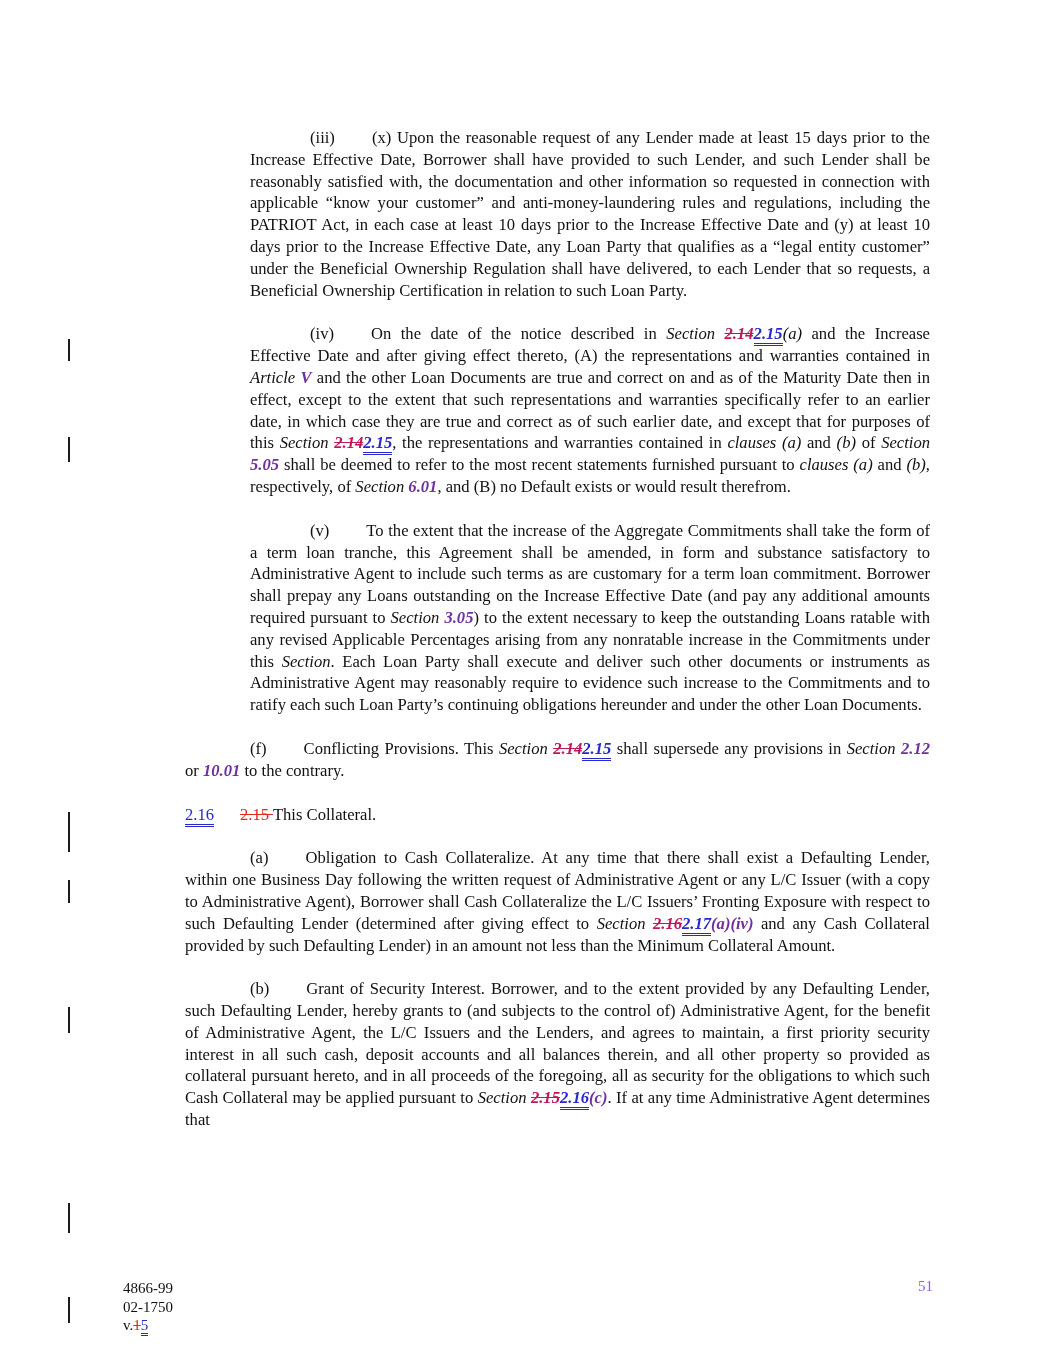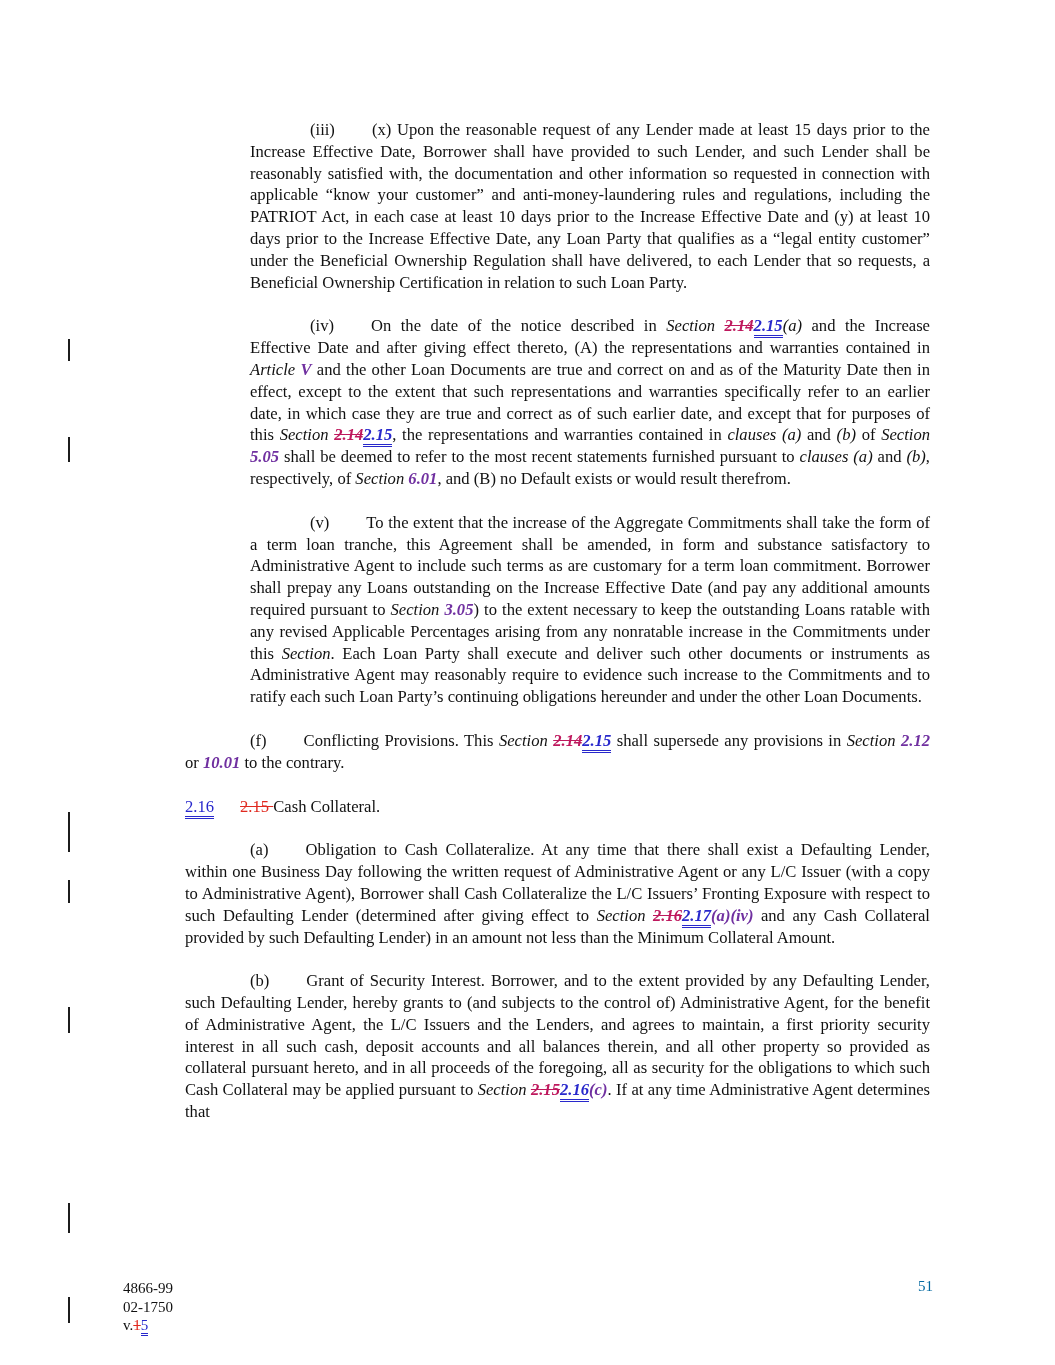--- a/index.html
+++ b/index.html
@@ -8,21 +8,21 @@
     width: 1055px;
     height: 1365px;
     margin: 0 auto;
     background: #ffffff;
     font-family: "Liberation Serif", "DejaVu Serif", serif;
     color: #111111;
     overflow: hidden;
   }
   .doc-body {
     position: absolute;
-    top: 119px;
+    top: 127px;
     left: 0;
     width: 1055px;
   }
   p.para {
     margin: 0 0 22px 0;
     font-size: 16.6px;
     line-height: 21.8px;
     text-align: justify;
     text-justify: inter-word;
   }
@@ -55,35 +55,35 @@
     top: 1279px;
     font-size: 15px;
     line-height: 18.6px;
     color: #111111;
   }
   .page-number {
     position: absolute;
     left: 918px;
     top: 1278px;
     font-size: 15px;
-    color: #0369a1;
+    color: #8b5cf6;
   }
 </style>
 </head>
 <body>
 
 <div class="page">
 
   <div class="doc-body">
 
   <p class="para layout-indent"><span class="r-t">(iii)</span><span class="r-tab"></span><span class="r-t">(x) Upon the reasonable request of any Lender made at least 15 days prior to the Increase Effective Date, Borrower shall have provided to such Lender, and such Lender shall be reasonably satisfied with, the documentation and other information so requested in connection with applicable “know your customer” and anti-money-laundering rules and regulations, including the PATRIOT Act, in each case at least 10 days prior to the Increase Effective Date and (y) at least 10 days prior to the Increase Effective Date, any Loan Party that qualifies as a “legal entity customer” under the Beneficial Ownership Regulation shall have delivered, to each Lender that so requests, a Beneficial Ownership Certification in relation to such Loan Party.</span></p>
       <p class="para layout-indent"><span class="r-t">(iv)</span><span class="r-tab"></span><span class="r-t">On the date of the notice described in </span><span class="r-bi">Section </span><span class="r-del">2.14</span><span class="r-ins">2.15</span><span class="r-bi">(a)</span><span class="r-t"> and the Increase Effective Date and after giving effect thereto, (A) the representations and warranties contained in </span><span class="r-bi">Article </span><span class="r-ref">V</span><span class="r-t"> and the other Loan Documents are true and correct on and as of the Maturity Date then in effect, except to the extent that such representations and warranties specifically refer to an earlier date, in which case they are true and correct as of such earlier date, and except that for purposes of this </span><span class="r-bi">Section </span><span class="r-del">2.14</span><span class="r-ins">2.15</span><span class="r-t">, the representations and warranties contained in </span><span class="r-bi">clauses (a)</span><span class="r-t"> and </span><span class="r-bi">(b)</span><span class="r-t"> of </span><span class="r-bi">Section </span><span class="r-ref">5.05</span><span class="r-t"> shall be deemed to refer to the most recent statements furnished pursuant to </span><span class="r-bi">clauses (a)</span><span class="r-t"> and </span><span class="r-bi">(b)</span><span class="r-t">, respectively, of </span><span class="r-bi">Section </span><span class="r-ref">6.01</span><span class="r-t">, and (B) no Default exists or would result therefrom.</span></p>
       <p class="para layout-indent"><span class="r-t">(v)</span><span class="r-tab"></span><span class="r-t">To the extent that the increase of the Aggregate Commitments shall take the form of a term loan tranche, this Agreement shall be amended, in form and substance satisfactory to Administrative Agent to include such terms as are customary for a term loan commitment. Borrower shall prepay any Loans outstanding on the Increase Effective Date (and pay any additional amounts required pursuant to </span><span class="r-bi">Section </span><span class="r-ref">3.05</span><span class="r-t">) to the extent necessary to keep the outstanding Loans ratable with any revised Applicable Percentages arising from any nonratable increase in the Commitments under this </span><span class="r-bi">Section</span><span class="r-t">. Each Loan Party shall execute and deliver such other documents or instruments as Administrative Agent may reasonably require to evidence such increase to the Commitments and to ratify each such Loan Party’s continuing obligations hereunder and under the other Loan Documents.</span></p>
       <p class="para layout-flush"><span class="r-t">(f)</span><span class="r-tab"></span><span class="r-b">Conflicting Provisions</span><span class="r-t">. This </span><span class="r-bi">Section </span><span class="r-del">2.14</span><span class="r-ins">2.15</span><span class="r-t"> shall supersede any provisions in </span><span class="r-bi">Section </span><span class="r-ref">2.12</span><span class="r-t"> or </span><span class="r-ref">10.01</span><span class="r-t"> to the contrary.</span></p>
-      <p class="para layout-heading"><span class="r-insp">2.16</span><span class="r-tabn"></span><span class="r-delp">2.15 </span><span class="r-b">Cash Collateral</span><span class="r-t">.</span></p>
+      <p class="para layout-heading"><span class="r-insp">2.16</span><span class="r-tabn"></span><span class="r-delp">2.15 </span><span class="r-b">This Collateral</span><span class="r-t">.</span></p>
       <p class="para layout-flush"><span class="r-t">(a)</span><span class="r-tab"></span><span class="r-b">Obligation to Cash Collateralize</span><span class="r-t">. At any time that there shall exist a Defaulting Lender, within one Business Day following the written request of Administrative Agent or any L/C Issuer (with a copy to Administrative Agent), Borrower shall Cash Collateralize the L/C Issuers’ Fronting Exposure with respect to such Defaulting Lender (determined after giving effect to </span><span class="r-bi">Section </span><span class="r-del">2.16</span><span class="r-ins">2.17</span><span class="r-ref">(a)(iv)</span><span class="r-t"> and any Cash Collateral provided by such Defaulting Lender) in an amount not less than the Minimum Collateral Amount.</span></p>
       <p class="para layout-flush"><span class="r-t">(b)</span><span class="r-tab"></span><span class="r-b">Grant of Security Interest</span><span class="r-t">. Borrower, and to the extent provided by any Defaulting Lender, such Defaulting Lender, hereby grants to (and subjects to the control of) Administrative Agent, for the benefit of Administrative Agent, the L/C Issuers and the Lenders, and agrees to maintain, a first priority security interest in all such cash, deposit accounts and all balances therein, and all other property so provided as collateral pursuant hereto, and in all proceeds of the foregoing, all as security for the obligations to which such Cash Collateral may be applied pursuant to </span><span class="r-bi">Section </span><span class="r-del">2.15</span><span class="r-ins">2.16</span><span class="r-ref">(c)</span><span class="r-t">. If at any time Administrative Agent determines that</span></p>
     </div>
 
   <div class="footer-block">
     <div>4866-99</div>
     <div>02-1750</div>
     <div><span class="r-t">v.</span><span class="r-delp">1</span><span class="r-insp">5</span></div>
   </div>
 

